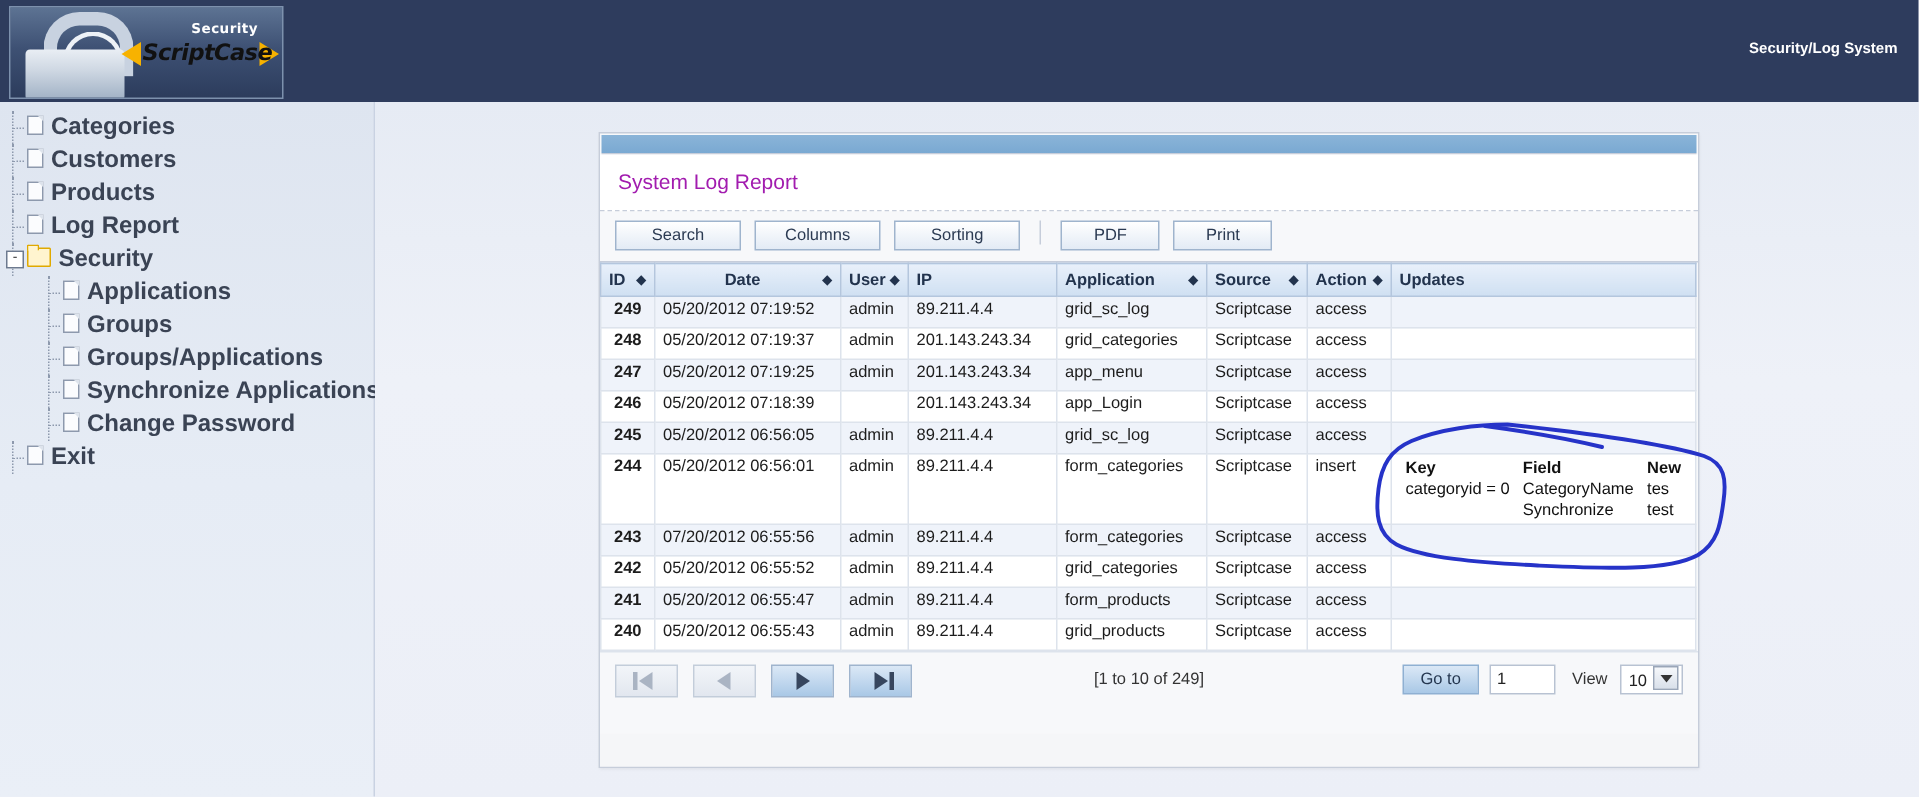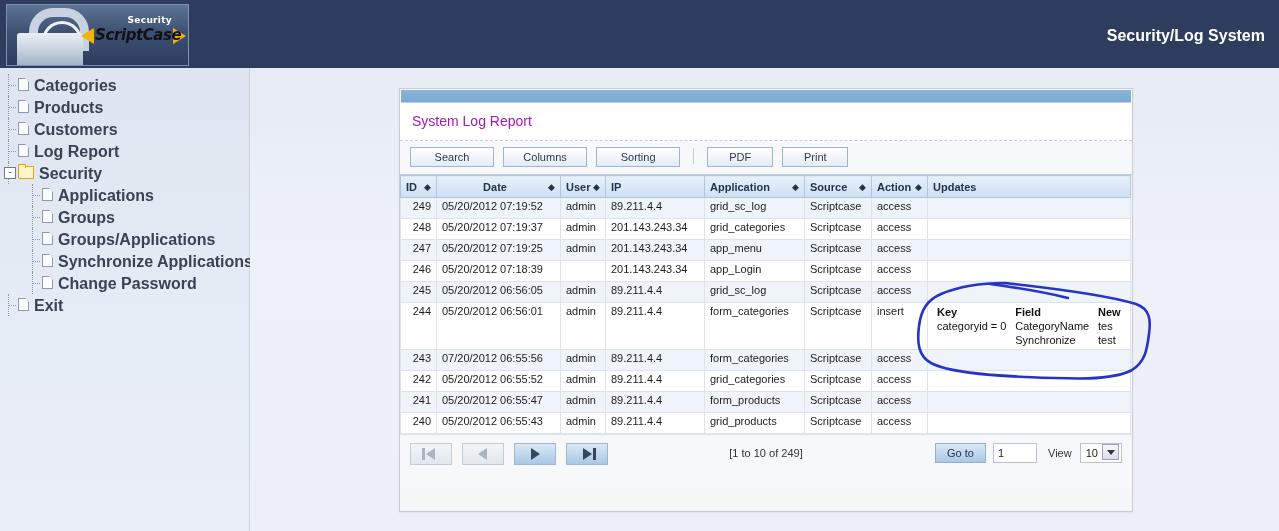--- a/index.html
+++ b/index.html
@@ -55,21 +55,21 @@
     letter-spacing:-.4px;
   }
   .brand .arrL,.brand .arrR{
     position:absolute;top:13px;width:0;height:0;
     border-top:8px solid transparent;border-bottom:8px solid transparent;
   }
   .brand .arrL{left:2px;border-right:13px solid #f7b200;}
   .brand .arrR{right:-2px;border-left:13px solid #f7b200;}
   .topbar .apptitle{
     position:absolute;right:14px;top:27px;
-    font-size:16px;font-weight:bold;color:#ffffff;
+    font-size:10px;font-weight:bold;color:#ffffff;
   }
 
   
   .sidebar{
     position:absolute;left:0;top:68px;width:249px;height:463px;
     background:linear-gradient(180deg,#dee5f0 0%,#e6ecf5 55%,#eaeff7 100%);
     border-right:1px solid #c9d2e2;
   }
   .tree{position:absolute;left:8px;top:6px;width:240px;}
   .node{position:relative;height:22px;line-height:22px;white-space:nowrap;}
@@ -162,21 +162,21 @@
   .sortic{
     float:right;font-size:9px;color:#22334d;line-height:12px;
     font-family:"DejaVu Sans", sans-serif;
   }
   table.grid td{
     border:1px solid #dde3ec;border-top:none;
     font-size:11px;color:#1c1c1c;padding:2px 5px;height:16px;
     background:#ffffff;vertical-align:top;
   }
   tr.alt td{background:#eff3fa;}
-  td.id{text-align:right;font-weight:normal;padding-right:7px;}
+  td.id{text-align:center;font-weight:bold;padding-right:7px;}
   td.upd{padding:0;}
 
   table.sub{border-collapse:collapse;width:100%;}
   table.sub td{
     border:none;background:transparent;font-size:11px;padding:1px 4px;
     height:auto;color:#111;
   }
   table.sub td.h{font-weight:bold;}
   table.sub .r{text-align:left;}
 
@@ -249,22 +249,22 @@
         <span class="sec">Security</span>
         <span class="sc">ScriptCase</span>
       </div>
     </div>
     <div class="apptitle">Security/Log System</div>
   </div>
 
   <div class="sidebar">
     <div class="tree" id="tree">
         <div class="node lvl0"><span class="guide"></span><span class="elbow"></span><span class="ico-doc"></span><span class="lbl">Categories</span></div>
+        <div class="node lvl0"><span class="guide"></span><span class="elbow"></span><span class="ico-doc"></span><span class="lbl">Customers</span></div>
         <div class="node lvl0"><span class="guide"></span><span class="elbow"></span><span class="ico-doc"></span><span class="lbl">Products</span></div>
-        <div class="node lvl0"><span class="guide"></span><span class="elbow"></span><span class="ico-doc"></span><span class="lbl">Customers</span></div>
         <div class="node lvl0"><span class="guide"></span><span class="elbow"></span><span class="ico-doc"></span><span class="lbl">Log Report</span></div>
         <div class="node lvl0"><span class="guide"></span><span class="elbow"></span><span class="expander">-</span><span class="ico-folder"></span><span class="lbl">Security</span></div>
         <div class="node lvl1"><span class="guide"></span><span class="elbow"></span><span class="ico-doc"></span><span class="lbl">Applications</span></div>
         <div class="node lvl1"><span class="guide"></span><span class="elbow"></span><span class="ico-doc"></span><span class="lbl">Groups</span></div>
         <div class="node lvl1"><span class="guide"></span><span class="elbow"></span><span class="ico-doc"></span><span class="lbl">Groups/Applications</span></div>
         <div class="node lvl1"><span class="guide"></span><span class="elbow"></span><span class="ico-doc"></span><span class="lbl">Synchronize Applications</span></div>
         <div class="node lvl1"><span class="guide"></span><span class="elbow"></span><span class="ico-doc"></span><span class="lbl">Change Password</span></div>
         <div class="node lvl0"><span class="guide"></span><span class="elbow"></span><span class="ico-doc"></span><span class="lbl">Exit</span></div>
       </div>
   </div>

